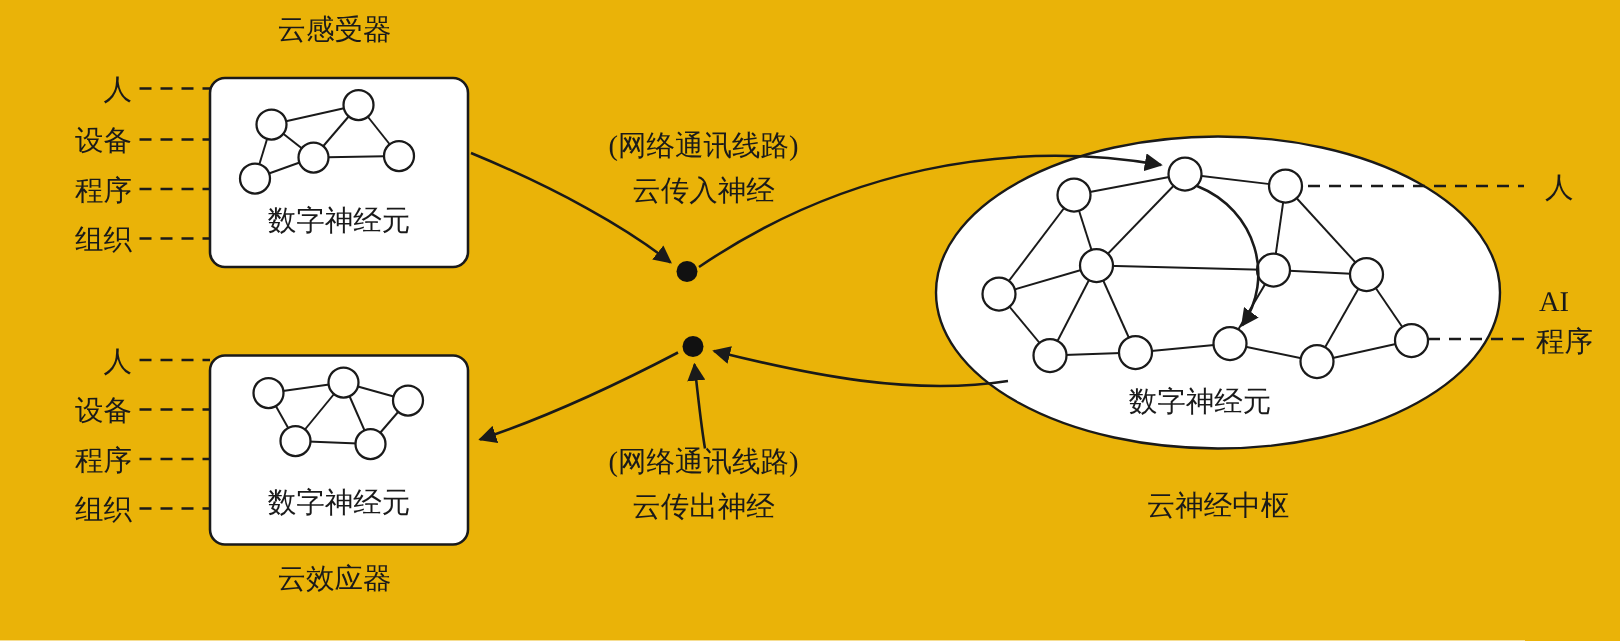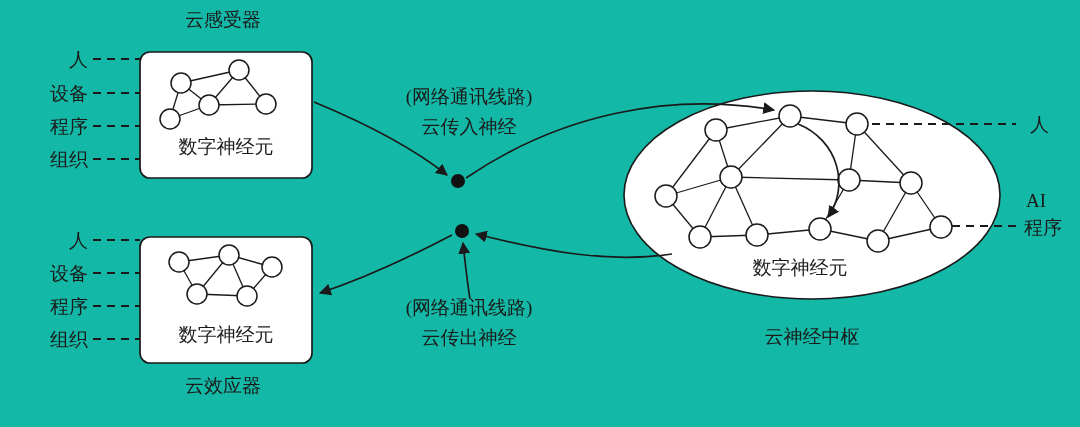--- a/index.html
+++ b/index.html
@@ -1,16 +1,16 @@
 <!DOCTYPE html>
 <html><head>
 <meta charset="utf-8">
 <style>
   html,body{margin:0;padding:0;background:#ffffff;}
-  .canvas{position:relative;width:1080px;height:427px;background:#14b8a6;overflow:hidden;
+  .canvas{position:relative;width:1080px;height:427px;background:#eab308;overflow:hidden;
           font-family:"Liberation Serif","DejaVu Serif",serif;}
   svg{display:block;}
   text{font-family:"Liberation Serif","DejaVu Serif",serif;font-size:19px;fill:#1a1a1a;}
   .edge{stroke:#1a1a1a;stroke-width:1.3;}
   .node{fill:#ffffff;stroke:#1a1a1a;stroke-width:1.5;}
   .box{fill:#ffffff;stroke:#1a1a1a;stroke-width:1.7;}
   .dash{stroke:#1a1a1a;stroke-width:1.8;stroke-dasharray:8 6;}
   .arrow{stroke:#1a1a1a;stroke-width:1.7;fill:none;}
   .dot{fill:#111111;}
   .ellipse{fill:#ffffff;stroke:#1a1a1a;stroke-width:1.6;}

